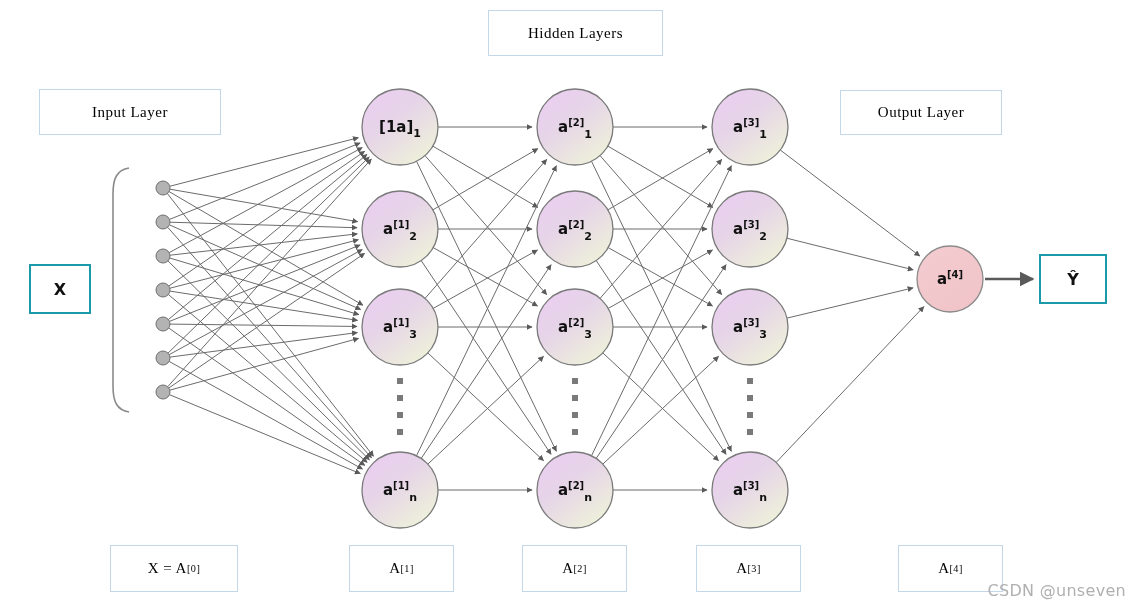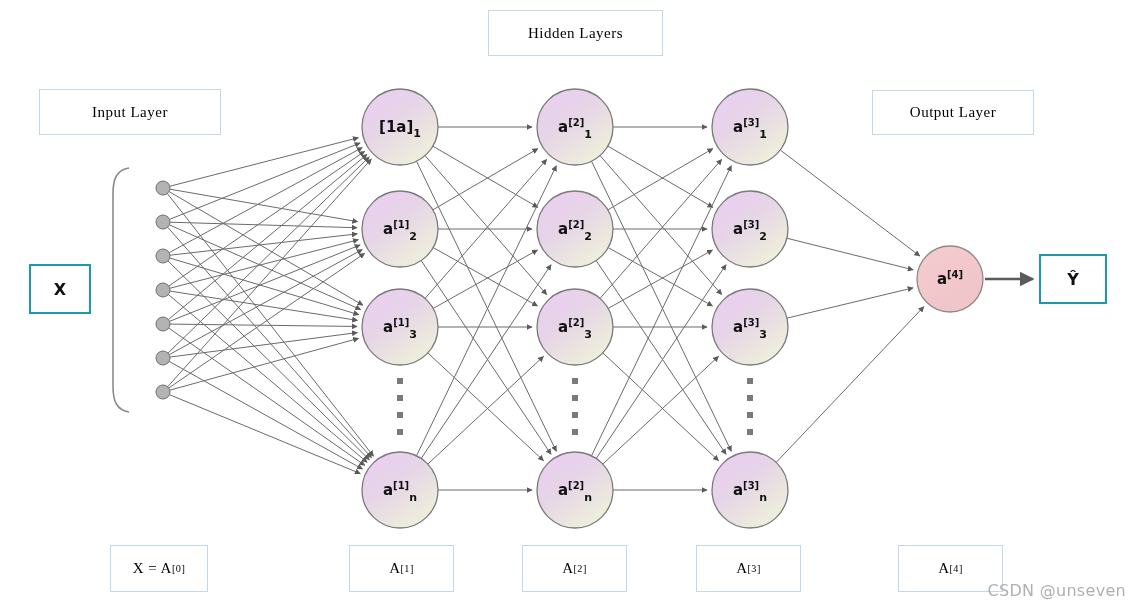--- a/index.html
+++ b/index.html
@@ -52,26 +52,26 @@
     border: 2px solid #1b9aaa;
     font-family: "DejaVu Sans", "Liberation Sans", sans-serif;
     font-size: 16px;
     font-weight: bold;
     color: #111111;
   }
 
   
   #box-input-layer  { left: 39px;  top: 89px;  width: 182px; height: 46px; }
   #box-hidden-layer { left: 488px; top: 10px;  width: 175px; height: 46px; }
-  #box-output-layer { left: 872px; top: 90px;  width: 162px; height: 45px; }
+  #box-output-layer { left: 840px; top: 90px;  width: 162px; height: 45px; }
 
   #box-x     { left: 29px;  top: 264px; width: 62px;  height: 50px; }
   #box-yhat  { left: 1039px; top: 254px; width: 68px;  height: 50px; }
 
-  #box-a0 { left: 110px; top: 545px; width: 98px; height: 47px; }
+  #box-a0 { left: 110px; top: 545px; width: 128px; height: 47px; }
   #box-a1 { left: 349px; top: 545px; width: 105px; height: 47px; }
   #box-a2 { left: 522px; top: 545px; width: 105px; height: 47px; }
   #box-a3 { left: 696px; top: 545px; width: 105px; height: 47px; }
   #box-a4 { left: 898px; top: 545px; width: 105px; height: 47px; }
 
   
   #watermark {
     position: absolute;
     right: 10px;
     bottom: 5px;

